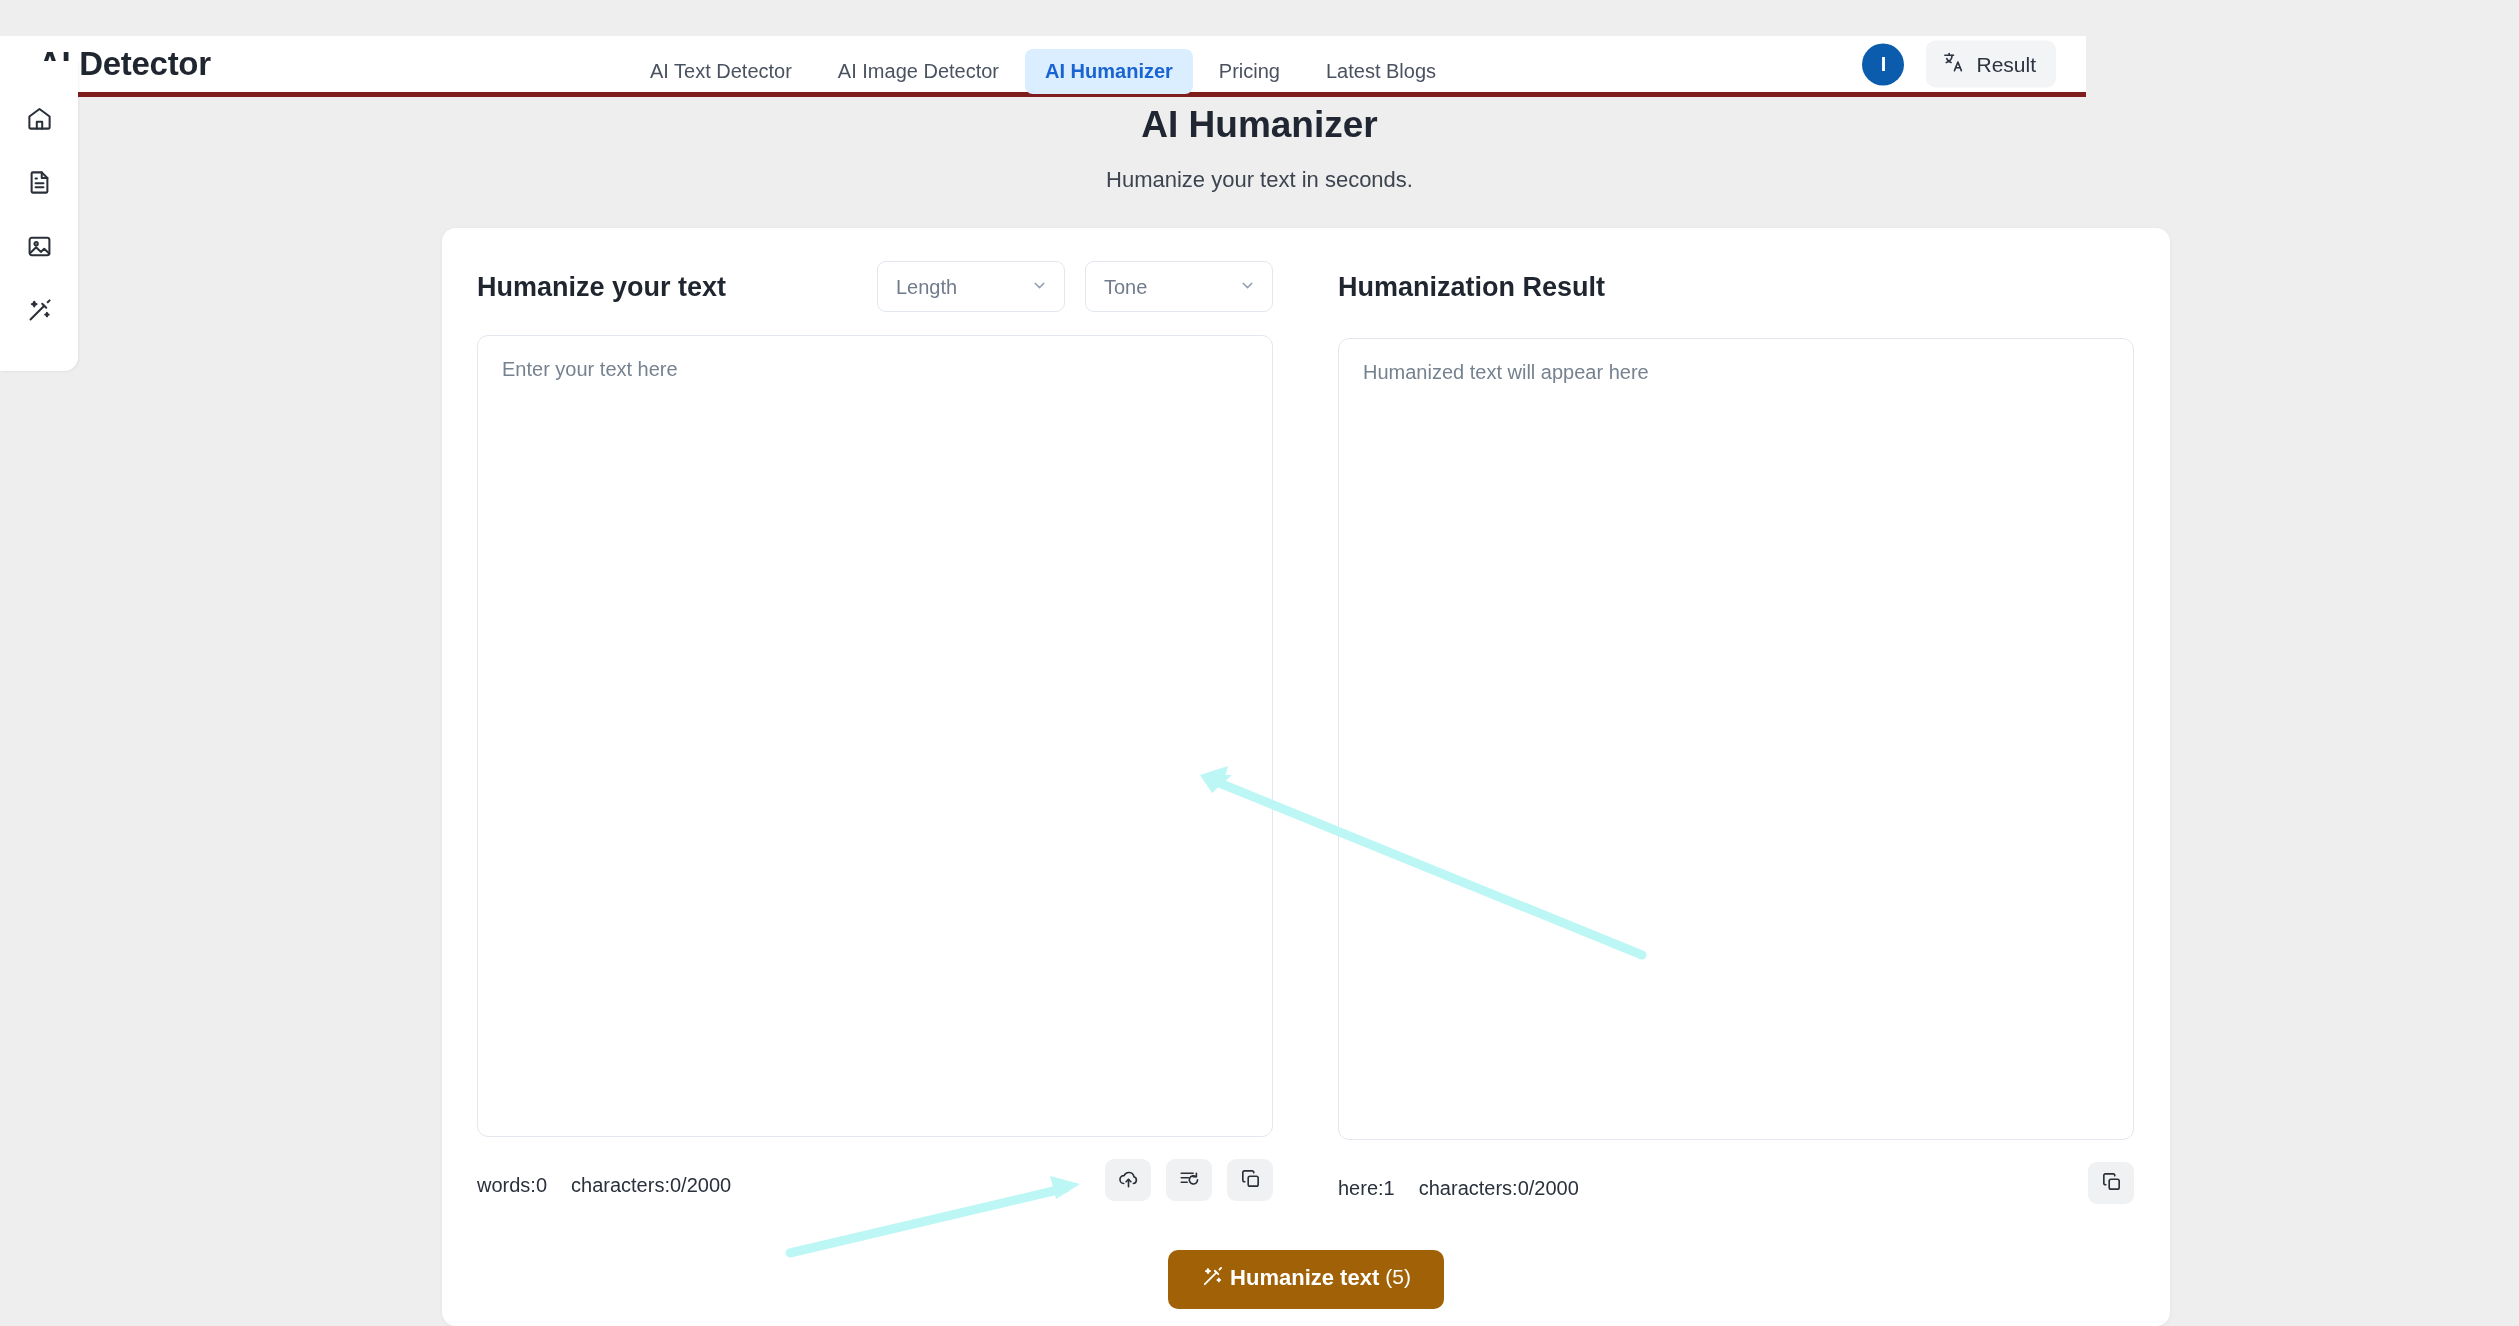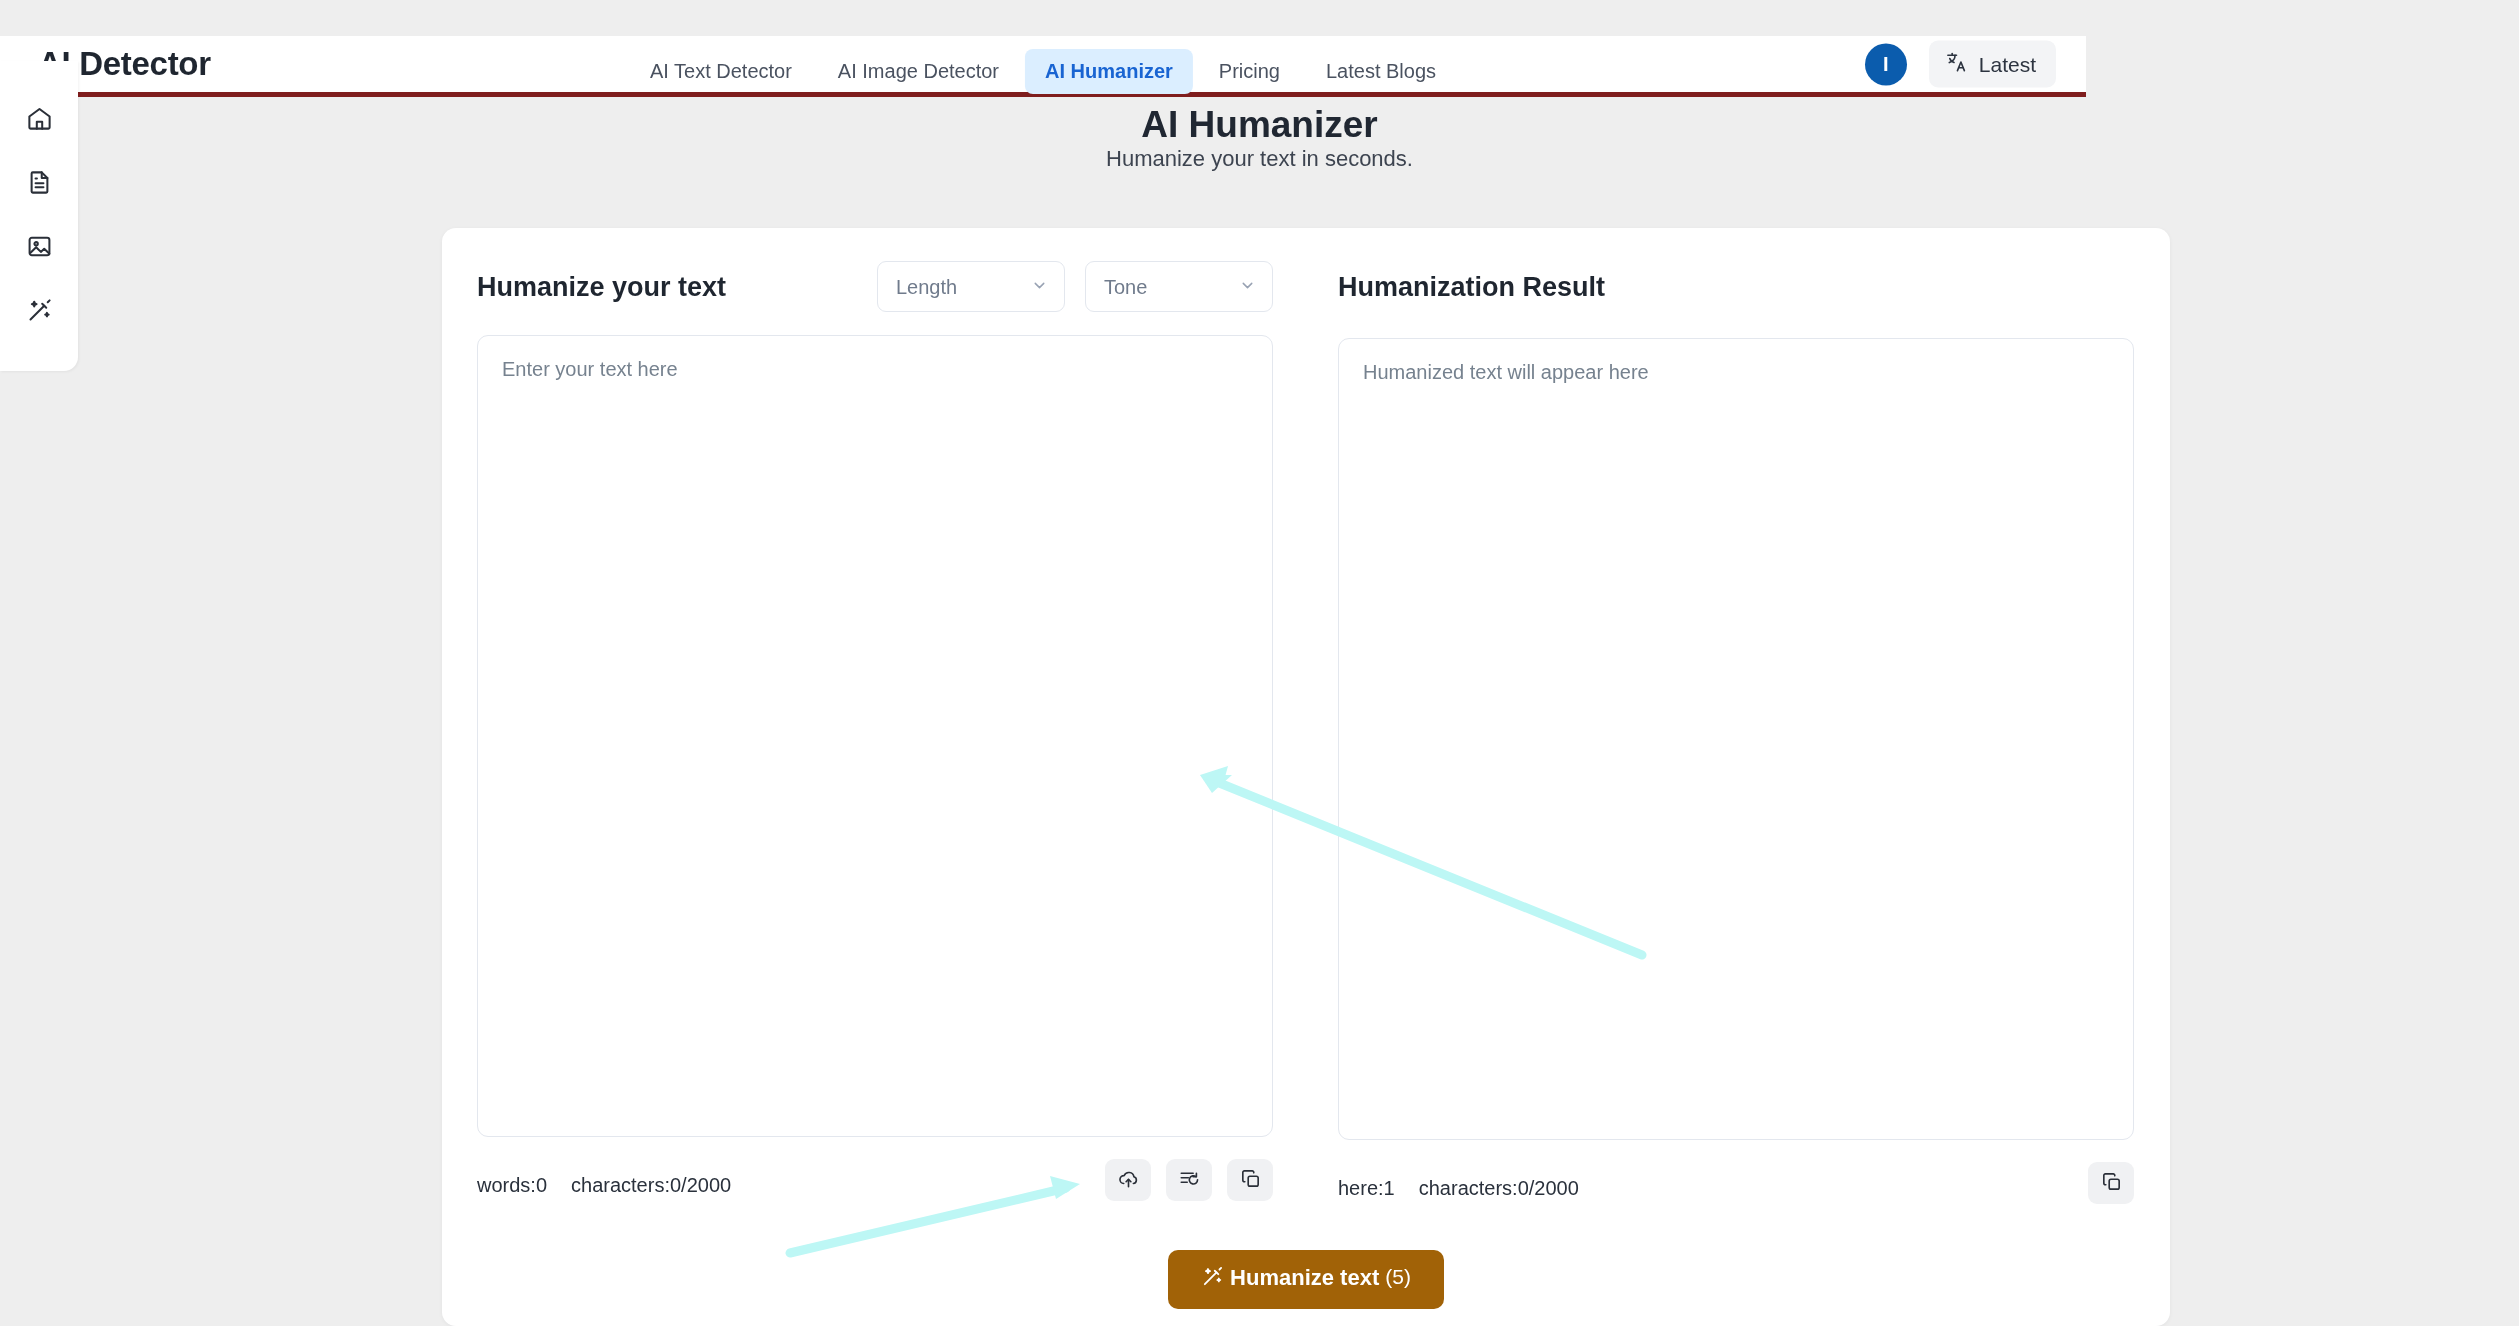--- a/index.html
+++ b/index.html
@@ -68,21 +68,21 @@
     display: flex; align-items: center; justify-content: center;
     border-radius: 8px; cursor: pointer;
   }
 
   
   .page-head {
     position: absolute; top: 104px; left: 0; width: 2519px;
     text-align: center;
   }
   .page-title { font-size: 37px; font-weight: 700; color: #202732; }
-  .page-sub { font-size: 22px; color: #3d4450; }
+  .page-sub { margin-top: 21px; font-size: 22px; color: #3d4450; }
 
   
   .card {
     position: absolute;
     left: 442px; top: 228px;
     width: 1728px; height: 1098px;
     background: #ffffff;
     border-radius: 14px;
     box-shadow: 0 1px 4px rgba(16,24,40,0.05);
   }
@@ -162,21 +162,21 @@
       <span>
         <svg width="23" height="23" viewBox="0 0 24 24" fill="none" stroke="#2d3440" stroke-width="1.7" stroke-linecap="round" stroke-linejoin="round">
           <path d="M3 5h9"></path>
             <path d="M7.5 3.2V5"></path>
           <path d="M10.5 5c0 3.6-2.6 6.6-6 7.6"></path>
           <path d="M5 8.4c.6 2 2.3 3.5 4.4 4.1"></path>
           <path d="M13 21l3.6-9 3.6 9"></path>
             <path d="M14.3 18h4.6"></path>
         </svg>
       </span>
-      <span class="lbl">Latest</span>
+      <span class="lbl">Result</span>
     </div>
   </div>
 </div>
 
 <div class="sidebar">
   <div class="side-item">
     <span>
       <svg width="27" height="27" viewBox="0 0 24 24" fill="none" stroke="#2a2f38" stroke-width="1.8" stroke-linecap="round" stroke-linejoin="round">
         <path d="M3 10.2 12 3.5l9 6.7V20a1 1 0 0 1-1 1H4a1 1 0 0 1-1-1z"></path>
         <path d="M9.6 21v-6.2h4.8V21"></path>

